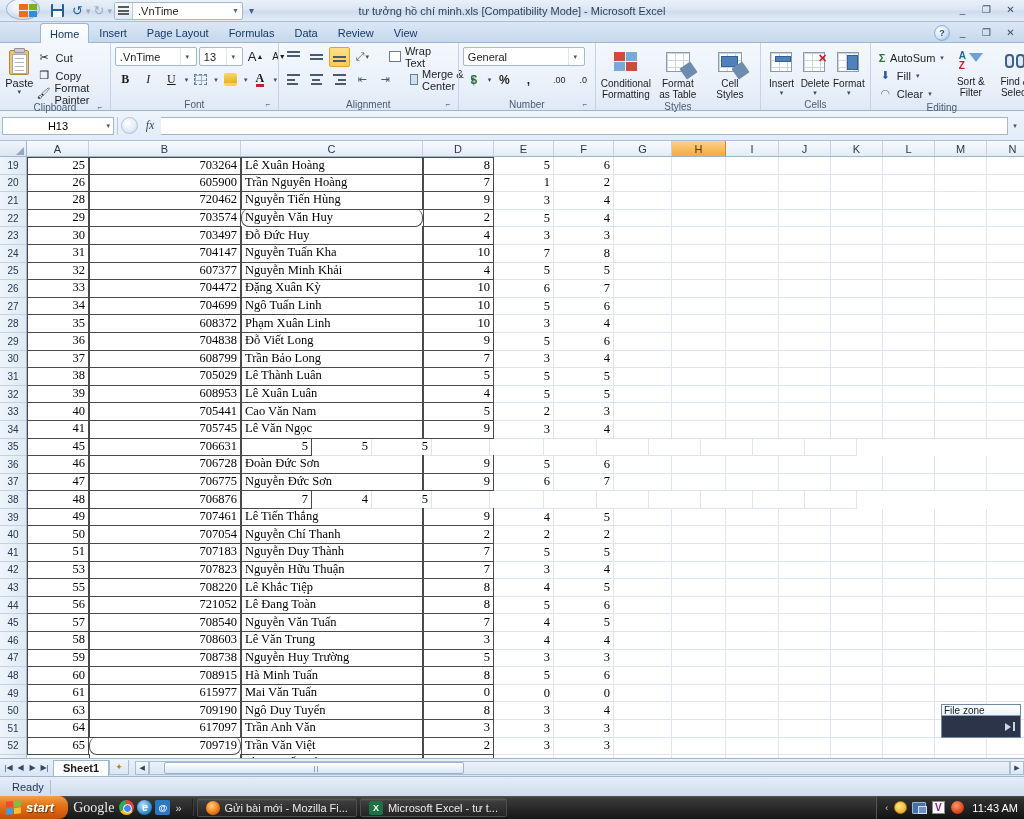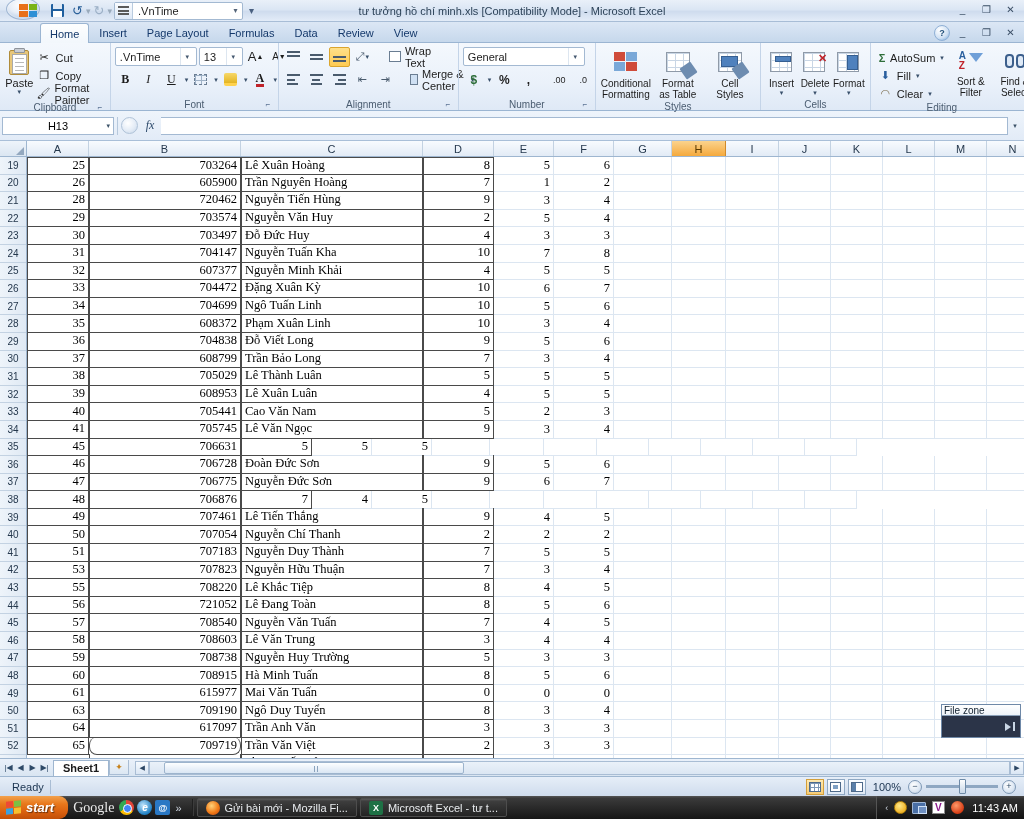--- a/index.html
+++ b/index.html
@@ -823,21 +823,21 @@
             <div class="cell" style="width: 53px; min-width: 53px;"></div>
             <div class="cell" style="width: 52px; min-width: 52px;"></div>
             <div class="cell" style="width: 52px; min-width: 52px;"></div>
             <div class="cell" style="width: 52px; min-width: 52px;"></div>
             <div class="cell" style="width: 52px; min-width: 52px;"></div>
             <div class="cell" style="width: 52px; min-width: 52px;"></div>
           </div>
           <div class="row">
             <div class="cell num bordered" style="width: 62px; min-width: 62px;">29</div>
             <div class="cell num bordered" style="width: 152px; min-width: 152px;">703574</div>
-            <div class="cell bordered" style="width: 182px; min-width: 182px;">Nguyễn Văn Huy</div>
+            <div class="cell bordered" style="width: 182px; min-width: 182px; border-radius: 8px;">Nguyễn Văn Huy</div>
             <div class="cell num bordered" style="width: 71px; min-width: 71px;">2</div>
             <div class="cell num" style="width: 60px; min-width: 60px;">5</div>
             <div class="cell num" style="width: 60px; min-width: 60px;">4</div>
             <div class="cell" style="width: 58px; min-width: 58px;"></div>
             <div class="cell" style="width: 54px; min-width: 54px;"></div>
             <div class="cell" style="width: 53px; min-width: 53px;"></div>
             <div class="cell" style="width: 52px; min-width: 52px;"></div>
             <div class="cell" style="width: 52px; min-width: 52px;"></div>
             <div class="cell" style="width: 52px; min-width: 52px;"></div>
             <div class="cell" style="width: 52px; min-width: 52px;"></div>
@@ -1369,39 +1369,20 @@
             <span class="hs-grip"></span>
           </div>
       </div>
       <div class="hs-arrow">▶</div>
     </div>
   </div>
 
   <div class="statusbar">
     <span class="st-ready">Ready</span>
     <span class="st-sep"></span>
-    <div class="st-right">
-      <div class="viewbtn act">
-          <span class="vb-grid"></span>
-        </div>
-      <div class="viewbtn">
-          <span class="vb-page"></span>
-        </div>
-      <div class="viewbtn">
-          <span class="vb-brk"></span>
-        </div>
-      <span class="zoomtxt">100%</span>
-      <div class="zoomslider">
-        <span class="zbtn">−</span>
-        <span class="ztrack">
-            <span class="zthumb"></span>
-          </span>
-        <span class="zbtn">+</span>
-      </div>
-    </div>
   </div>
 
   <div class="taskbar dark">
     <div class="startbtn">
       <span class="winflag">
           <i></i>
           <i></i>
           <i></i>
           <i></i>
         </span>

